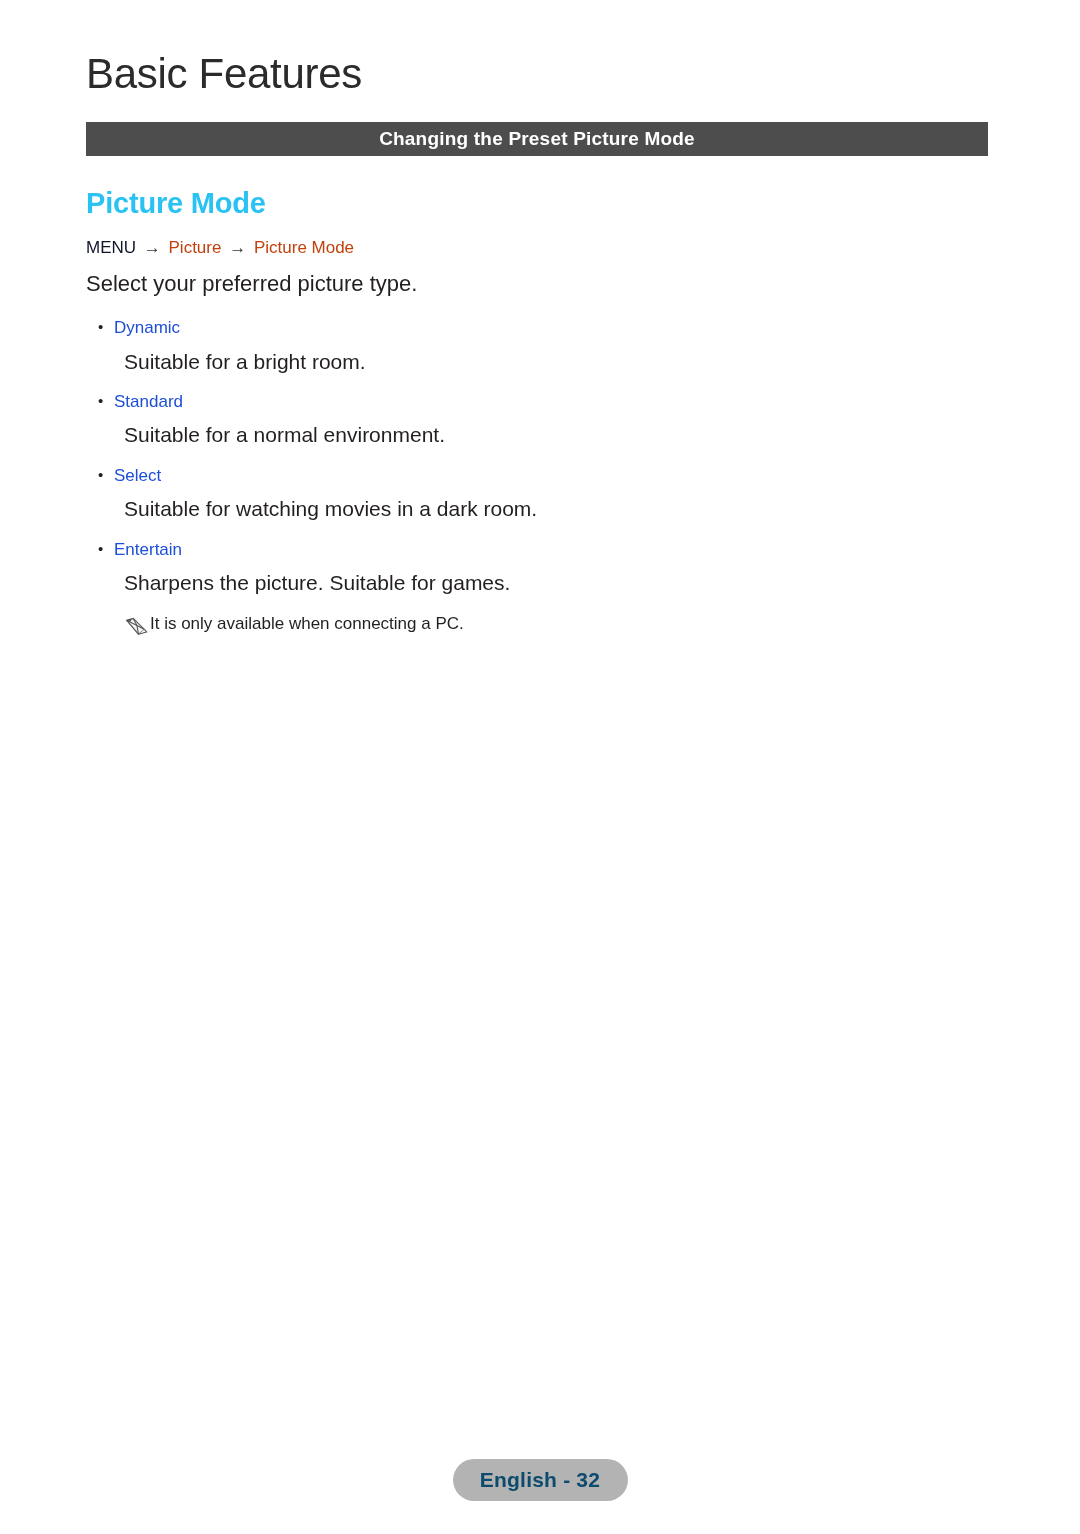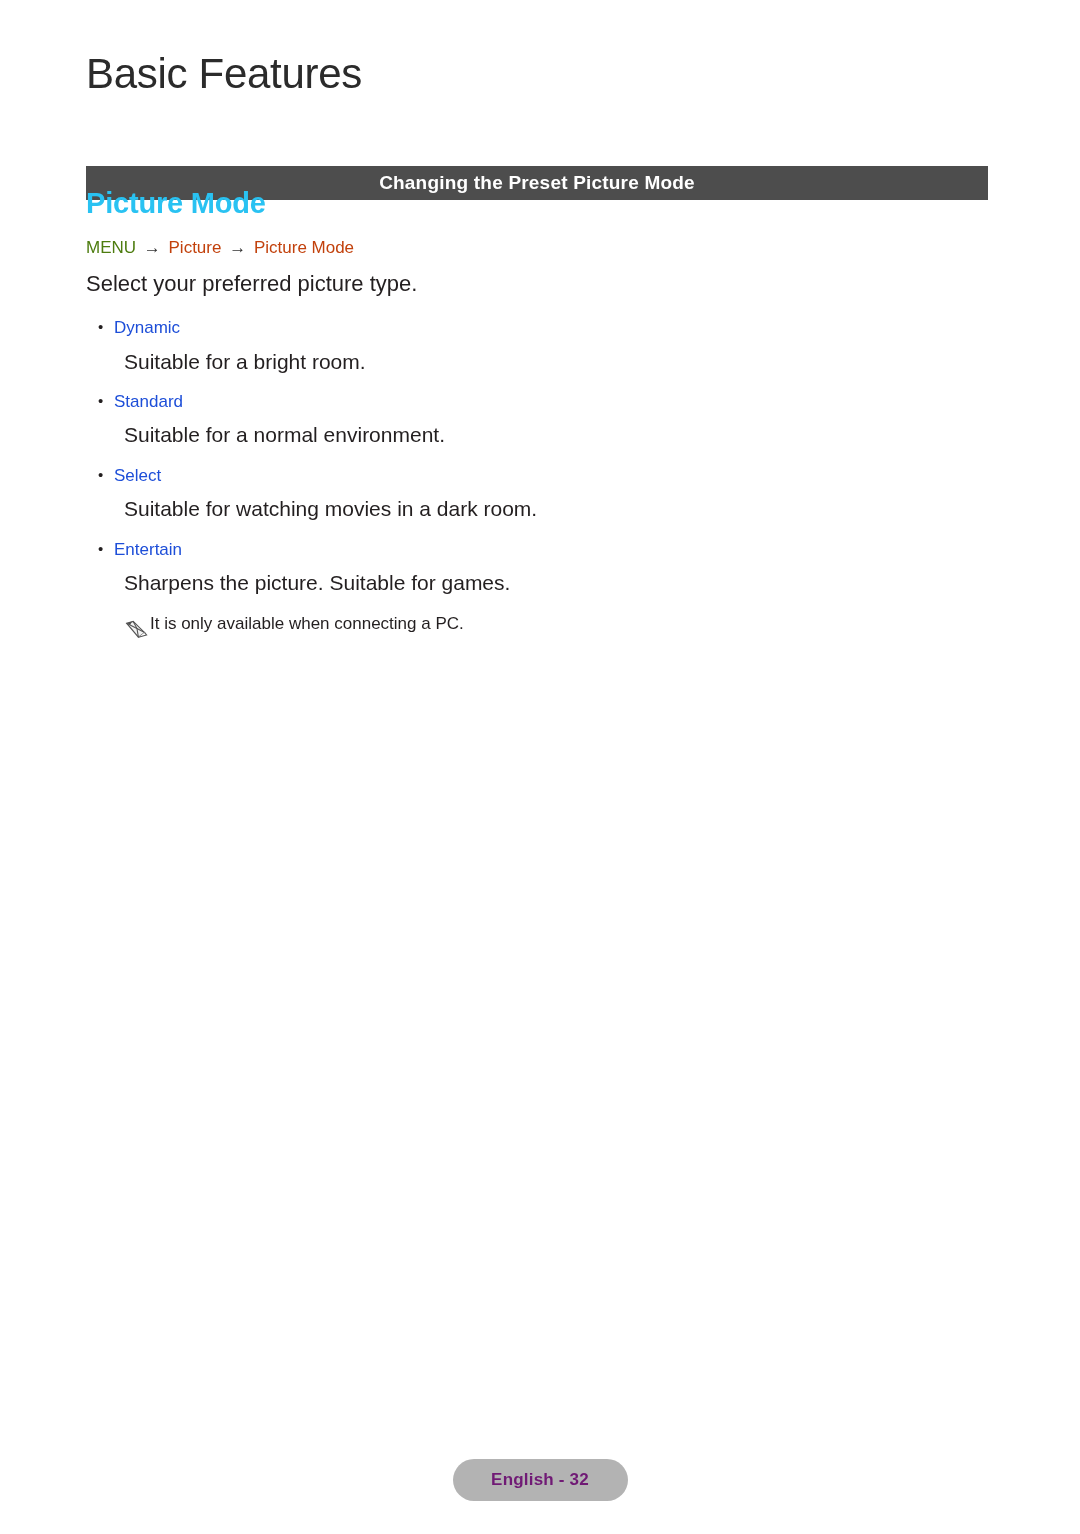--- a/index.html
+++ b/index.html
@@ -40,21 +40,20 @@
     position: absolute;
     left: 86px;
     top: 122px;
     width: 902px;
     height: 34px;
     background: #4d4d4d;
     display: flex;
     align-items: center;
     justify-content: center;
     box-sizing: border-box;
-    margin-top: 44px;
   }
   .section-band-label {
     color: #ffffff;
     font-size: 19px;
     font-weight: bold;
     letter-spacing: 0.2px;
     white-space: nowrap;
   }
 
   
@@ -74,21 +73,21 @@
     margin: 0 0 14px 0;
     white-space: nowrap;
   }
 
   .menu-path {
     font-size: 17px;
     line-height: 1.5;
     margin: 0 0 7px 0;
     white-space: nowrap;
   }
-  .menu-root { color: #4d7c0f; }
+  .menu-root { color: #0f172a; }
   .menu-arrow { color: #333333; padding: 0 3px; }
   .menu-node { color: #c2410c; }
 
   .intro-line {
     font-size: 22px;
     color: #231f20;
     line-height: 1.55;
     margin: 0 0 13px 0;
   }
 
@@ -119,21 +118,21 @@
   }
   .option-desc {
     font-size: 21px;
     color: #231f20;
     line-height: 1.6;
     padding-left: 38px;
     margin: 3px 0 10px 0;
   }
   .note-row {
     display: flex;
-    align-items: flex-end;
+    align-items: center;
     padding-left: 38px;
     margin: 2px 0 0 0;
   }
   .note-icon {
     flex: 0 0 26px;
     width: 26px;
     height: 22px;
     position: relative;
     top: 5px;
   }
@@ -155,23 +154,23 @@
   .footer-pill {
     width: 175px;
     height: 42px;
     background: #b3b3b3;
     border-radius: 21px;
     display: flex;
     align-items: center;
     justify-content: center;
   }
   .footer-label {
-    font-size: 17px;
+    font-size: 21px;
     font-weight: bold;
-    color: #701a75;
+    color: #0c4a6e;
     letter-spacing: 0.2px;
     white-space: nowrap;
   }
 </style>
 </head>
 <body>
 
 <div class="page">
 
   <div class="chapter-title">Basic Features</div>

